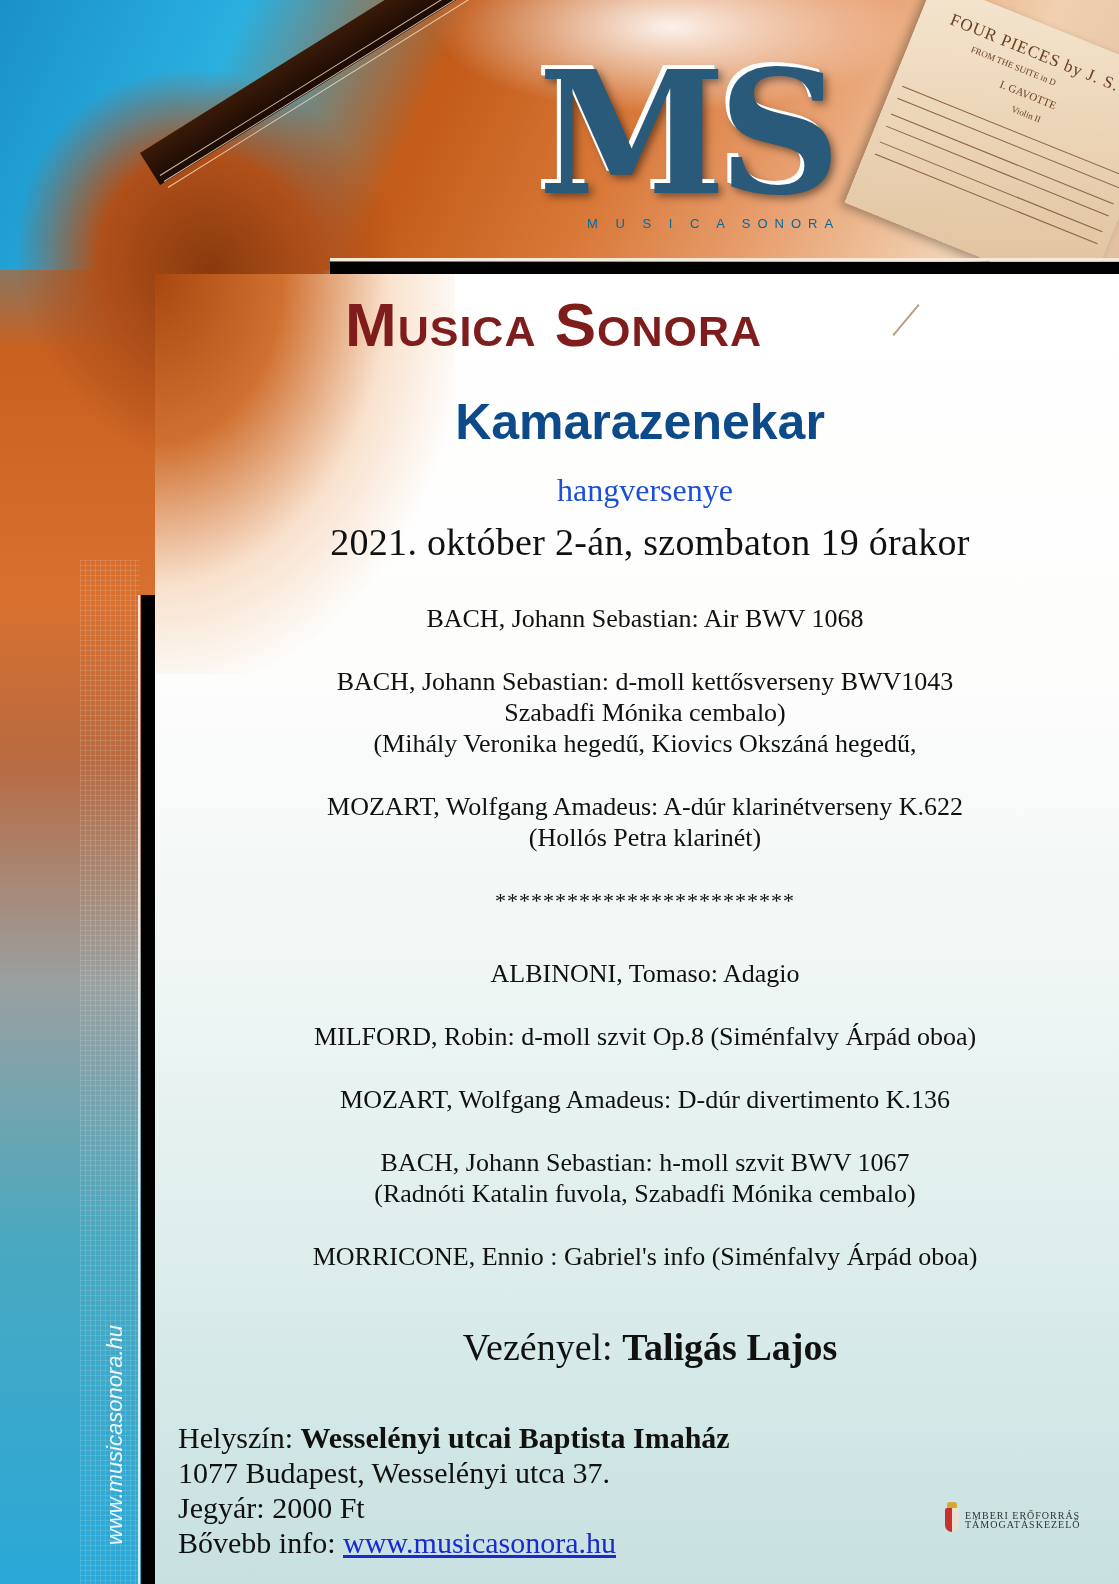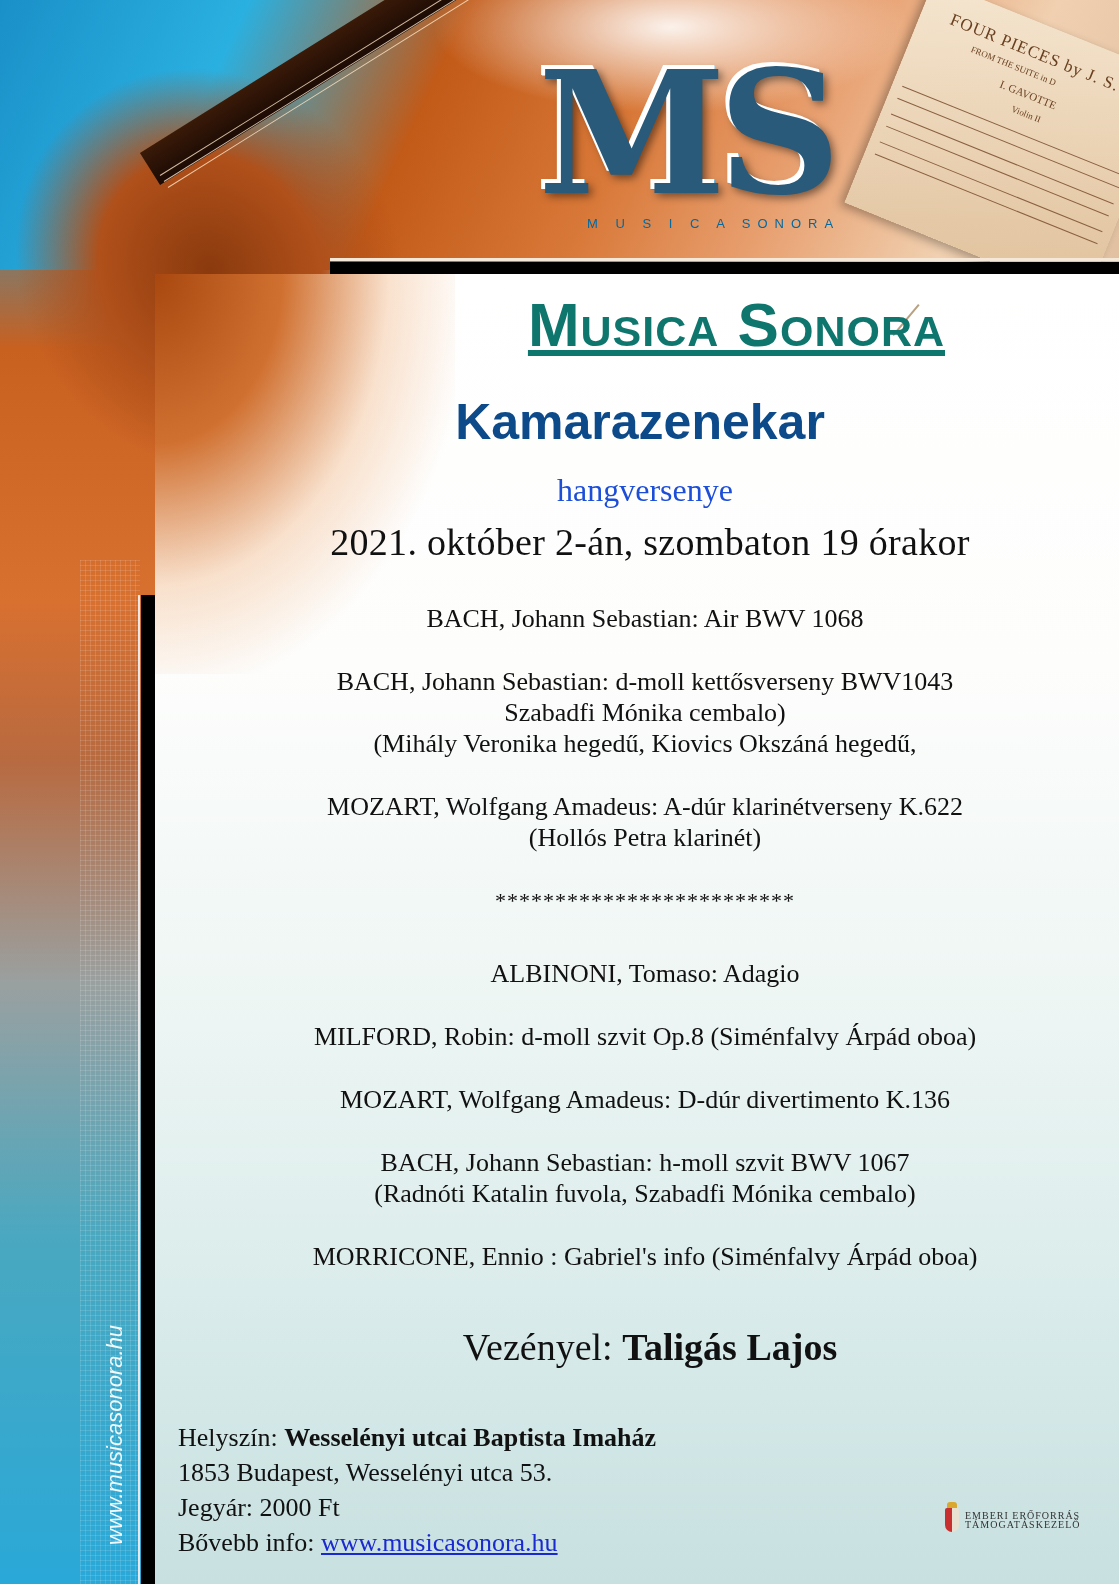--- a/index.html
+++ b/index.html
@@ -64,37 +64,37 @@
     background: radial-gradient(ellipse at 0% 0%, #a84810 0%, #d07030 30%, rgba(240,180,130,0.4) 55%, rgba(255,255,255,0) 75%);
   }
   .frame-left { position:absolute; left:141px; top:595px; width:14px; height:989px; background:#000; }
   .frame-left-line { position:absolute; left:138px; top:595px; width:2px; height:989px; background:#e8e8e8; }
 
   .side-url {
     position:absolute; left:102px; top:1545px; transform:rotate(-90deg); transform-origin:left top;
     font-family:"Liberation Sans",sans-serif; font-style:italic; font-size:22px; color:#ffffff; white-space:nowrap; opacity:0.92;
   }
 
-  .title { position:absolute; left:345px; top:285px; width:600px; text-align:right;
-    font-family:"Liberation Sans",sans-serif; font-weight:bold; color:#0f766e; font-size:62px; line-height:80px; font-variant:small-caps; letter-spacing:1px;text-decoration:underline; }
+  .title { position:absolute; left:345px; top:285px; width:600px; text-align:left;
+    font-family:"Liberation Sans",sans-serif; font-weight:bold; color:#7f1d1d; font-size:62px; line-height:80px; font-variant:small-caps; letter-spacing:1px; }
   .subtitle { position:absolute; left:345px; top:390px; width:590px; text-align:center;
     font-family:"Liberation Sans",sans-serif; font-weight:bold; color:#0c4a8a; font-size:50px; line-height:64px; }
 
   .hv { position:absolute; left:430px; top:472px; width:430px; text-align:center; font-size:32px; color:#1d4ed8; }
   .date { position:absolute; left:200px; top:520px; width:900px; text-align:center; font-size:38px; font-weight:normal; color:#111; letter-spacing:0.3px; }
 
   .program { position:absolute; left:230px; top:603px; width:830px; text-align:center; color:#111; font-size:26px; line-height:31px; }
   .prog-item { margin:0 0 32px 0; }
   .prog-item.sep { letter-spacing:1px; font-size:22px; margin-bottom:42px; }
   .prog-line { display:block; }
 
   .conductor { position:absolute; left:380px; top:1325px; width:540px; text-align:center; font-size:38px; color:#111; }
   .conductor b { font-weight:bold; }
 
-  .info { position:absolute; left:178px; top:1420px; font-size:26px; line-height:35px; color:#111; }
+  .info { position:absolute; left:178px; top:1420px; font-size:30px; line-height:35px; color:#111; }
   .info b { font-weight:bold; }
   .info a { color:#1a2ad0; text-decoration:underline; }
 
   .sponsor { position:absolute; left:945px; top:1506px; width:160px; height:32px; }
   .sponsor-crest { position:absolute; left:0; top:2px; width:14px; height:24px; border-radius:2px 2px 7px 7px;
     background: linear-gradient(90deg,#c83030 0 50%,#e8e0d0 50% 100%); }
   .sponsor-crown { position:absolute; left:2px; top:-4px; width:10px; height:6px; background:#d8a830; border-radius:3px 3px 0 0; }
   .sponsor-l1, .sponsor-l2 { position:absolute; left:20px; font-family:"Liberation Serif",serif; font-size:10px; color:#333; letter-spacing:1px; white-space:nowrap; }
   .sponsor-l1 { top:4px; } .sponsor-l2 { top:13px; }
 
@@ -174,21 +174,21 @@
     <span class="prog-line">MORRICONE, Ennio : Gabriel's info (Siménfalvy Árpád oboa)</span>
   </div>
 </div>
 
 <div class="conductor">
   <span>Vezényel: </span><b>Taligás Lajos</b>
 </div>
 
 <div class="info">
   <div><span>Helyszín: </span><b>Wesselényi utcai Baptista Imaház</b></div>
-  <div>1853 Budapest, Wesselényi utca 53.</div>
+  <div>1077 Budapest, Wesselényi utca 37.</div>
   <div>Jegyár: 2000 Ft</div>
   <div><span>Bővebb info: </span><a>www.musicasonora.hu</a></div>
 </div>
 
 <div class="sponsor">
   <div class="sponsor-crown"></div>
   <div class="sponsor-crest"></div>
   <div class="sponsor-l1">EMBERI ERŐFORRÁS</div>
   <div class="sponsor-l2">TÁMOGATÁSKEZELŐ</div>
 </div>

